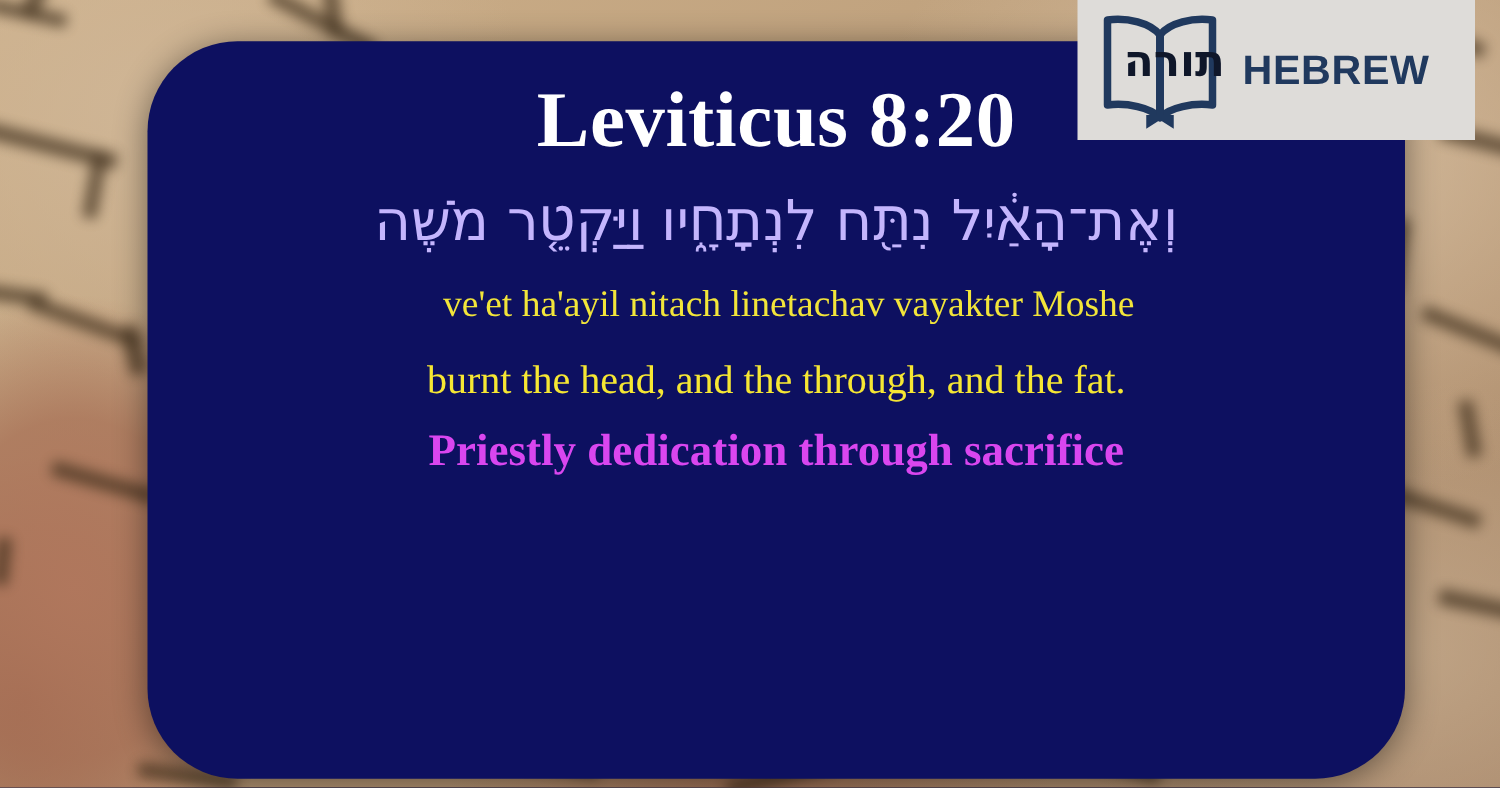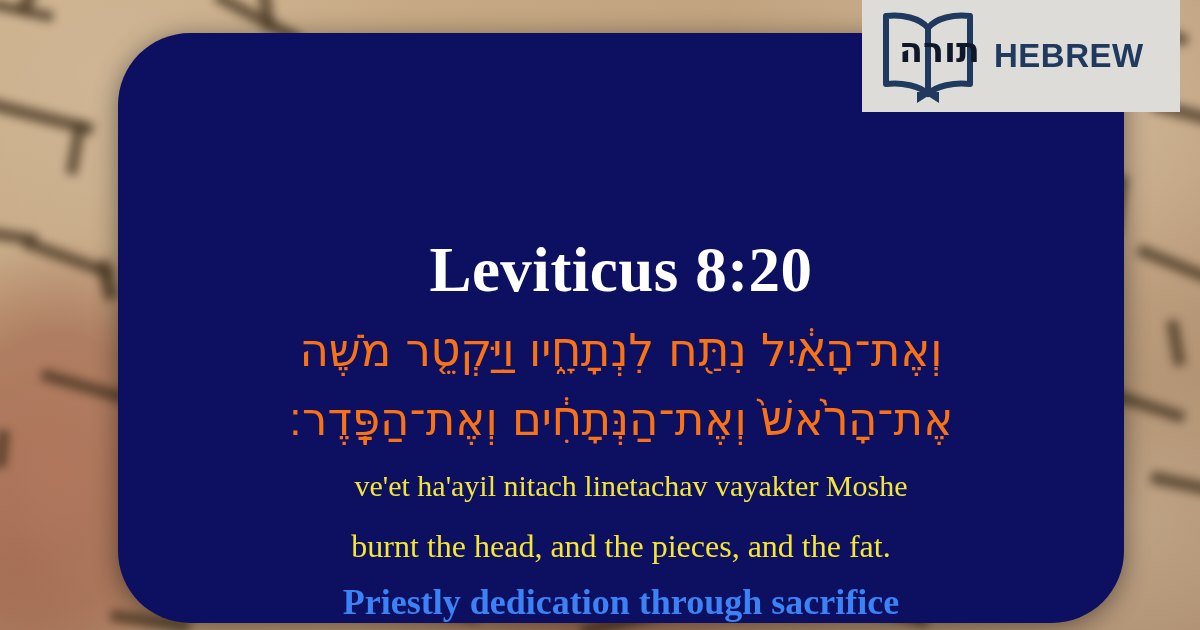--- a/index.html
+++ b/index.html
@@ -64,42 +64,41 @@
     overflow: hidden;
   }
   .card-inner {
     position: absolute;
     inset: 0;
     display: flex;
     flex-direction: column;
     align-items: center;
     padding-top: 30px;
     box-sizing: border-box;
-    justify-content: flex-end;
   }
 
   .verse-ref {
     color: #ffffff;
     font-size: 63px;
     font-weight: bold;
     letter-spacing: 0.5px;
     line-height: 1.05;
     text-align: center;
     font-family: "Liberation Serif", serif;
   }
 
   .hebrew-block {
     margin-top: 14px;
     width: 960px;
     text-align: center;
     direction: rtl;
     unicode-bidi: bidi-override;
   }
   .hebrew-line {
-    color: #f97316;
+    color: #c4b5fd;
     font-size: 45px;
     line-height: 1.52;
     font-family: "DejaVu Sans", sans-serif;
     font-weight: normal;
     direction: rtl;
     white-space: nowrap;
   }
 
   .translit-block {
     margin-top: 12px;
@@ -121,21 +120,21 @@
   .english-line {
     color: #f6e733;
     font-size: 32px;
     line-height: 1.42;
     font-family: "Liberation Serif", serif;
     white-space: nowrap;
   }
 
   .theme-line {
     margin-top: 12px;
-    color: #3b82f6;
+    color: #d946ef;
     font-size: 36px;
     font-weight: bold;
     text-align: center;
     font-family: "Liberation Serif", serif;
     white-space: nowrap;
   }
 
   
   .logo {
     position: absolute;
@@ -227,29 +226,28 @@
     </div>
   </div>
 
   <div class="card">
     <div class="card-inner">
 
       <div class="verse-ref">Leviticus 8:20</div>
 
       <div class="hebrew-block">
         <div class="hebrew-line">וְאֶת־הָאַ֔יִל נִתַּ֖ח לִנְתָחָ֑יו וַיַּקְטֵ֤ר מֹשֶׁה</div>
-        <div class="hebrew-line">אֶת־הָרֹ֙אשׁ֙ וְאֶת־הַנְּתָחִ֔ים וְאֶת־הַפָּֽדֶר׃</div>
       </div>
 
       <div class="translit-block">
         <div class="translit-line">ve'et ha'ayil nitach linetachav vayakter Moshe</div>
       </div>
 
       <div class="english-block">
-        <div class="english-line">burnt the head, and the pieces, and the fat.</div>
+        <div class="english-line">burnt the head, and the through, and the fat.</div>
       </div>
 
       <div class="theme-line">Priestly dedication through sacrifice</div>
 
     </div>
   </div>
 
   <div class="logo">
     <div class="logo-mark">
       <svg viewBox="0 0 104 96" width="104" height="96" aria-hidden="true">

